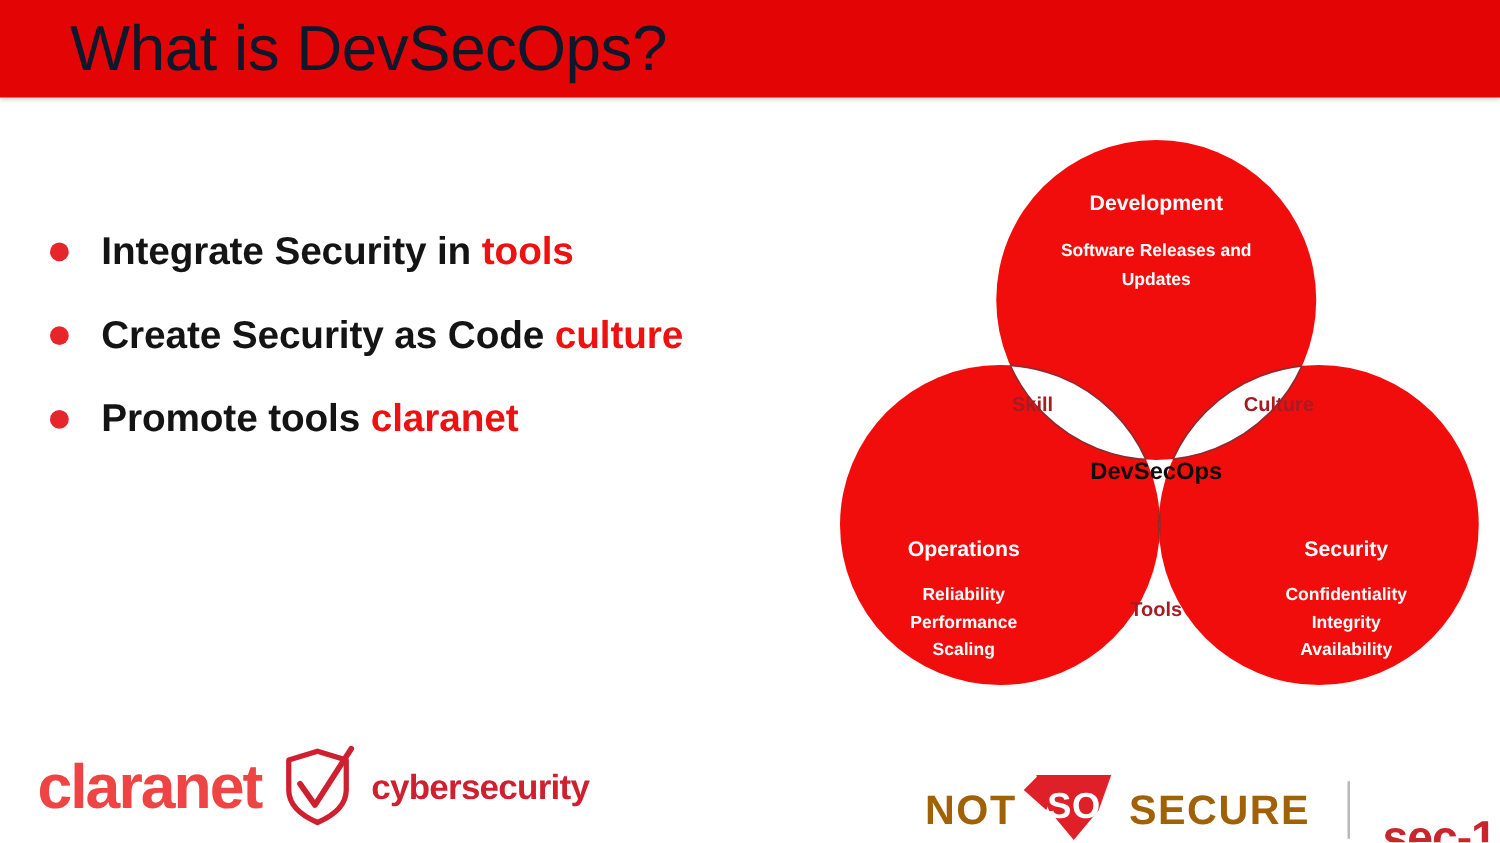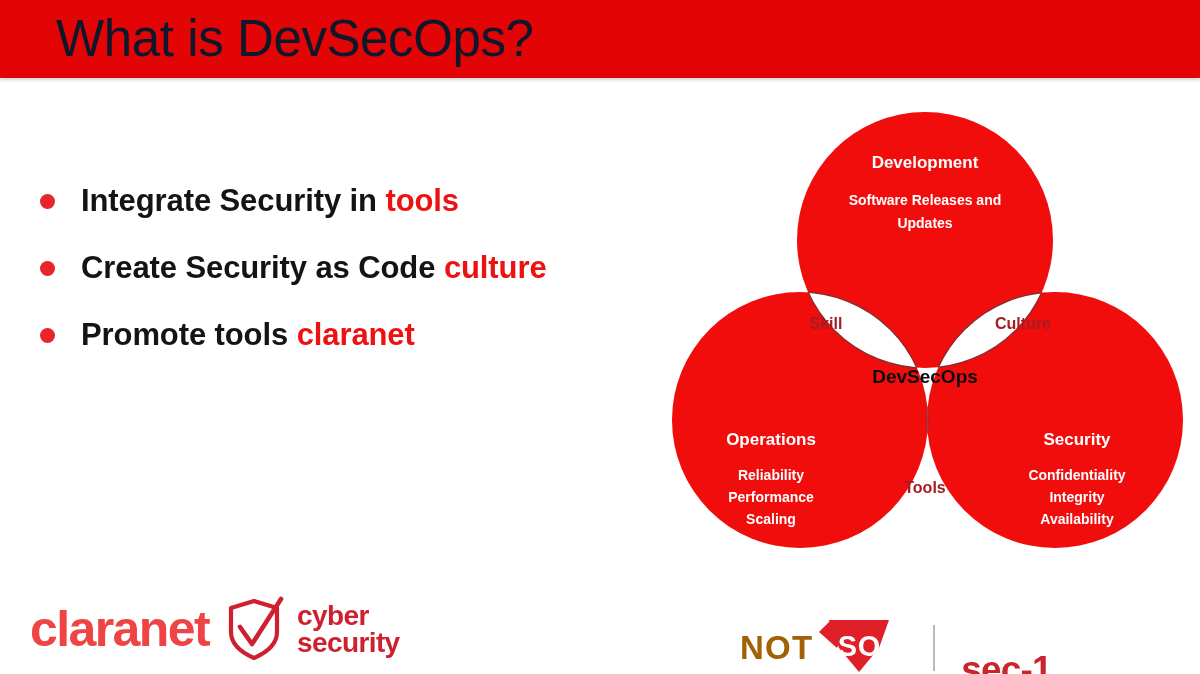--- a/index.html
+++ b/index.html
@@ -128,21 +128,21 @@
     letter-spacing: -1.6px;
     line-height: 56px;
   }
   #shield-icon {
     margin-left: 14px;
     margin-right: 12px;
     flex: 0 0 auto;
   }
   #cyber-security-text {
     display: flex;
-    flex-direction: column;
+    flex-direction: row;
     line-height: 27px;
   }
   #cyber-security-text span {
     font-size: 28px;
     font-weight: bold;
     color: #cf2030;
     letter-spacing: -0.6px;
   }
 
   #notsosecure-logo {
@@ -303,17 +303,18 @@
 
   <div id="notsosecure-logo">
     <span class="nss-word">NOT</span>
     <div id="so-badge">
       <svg width="78" height="56" viewBox="0 0 78 56">
         <path d="M10 2 L70 2 L60 30 L40 54 L20 30 Z" fill="#e02029"></path>
         <path d="M0 14 L12 2 L30 2 L18 30 Z" fill="#e02029"></path>
       </svg>
       <div id="so-badge-text">SO</div>
     </div>
+    <span class="nss-word">SECURE</span>
     <div id="logo-divider"></div>
     <span id="sec1-word">sec-1</span>
   </div>
 
 </div>
 
 </body></html>

